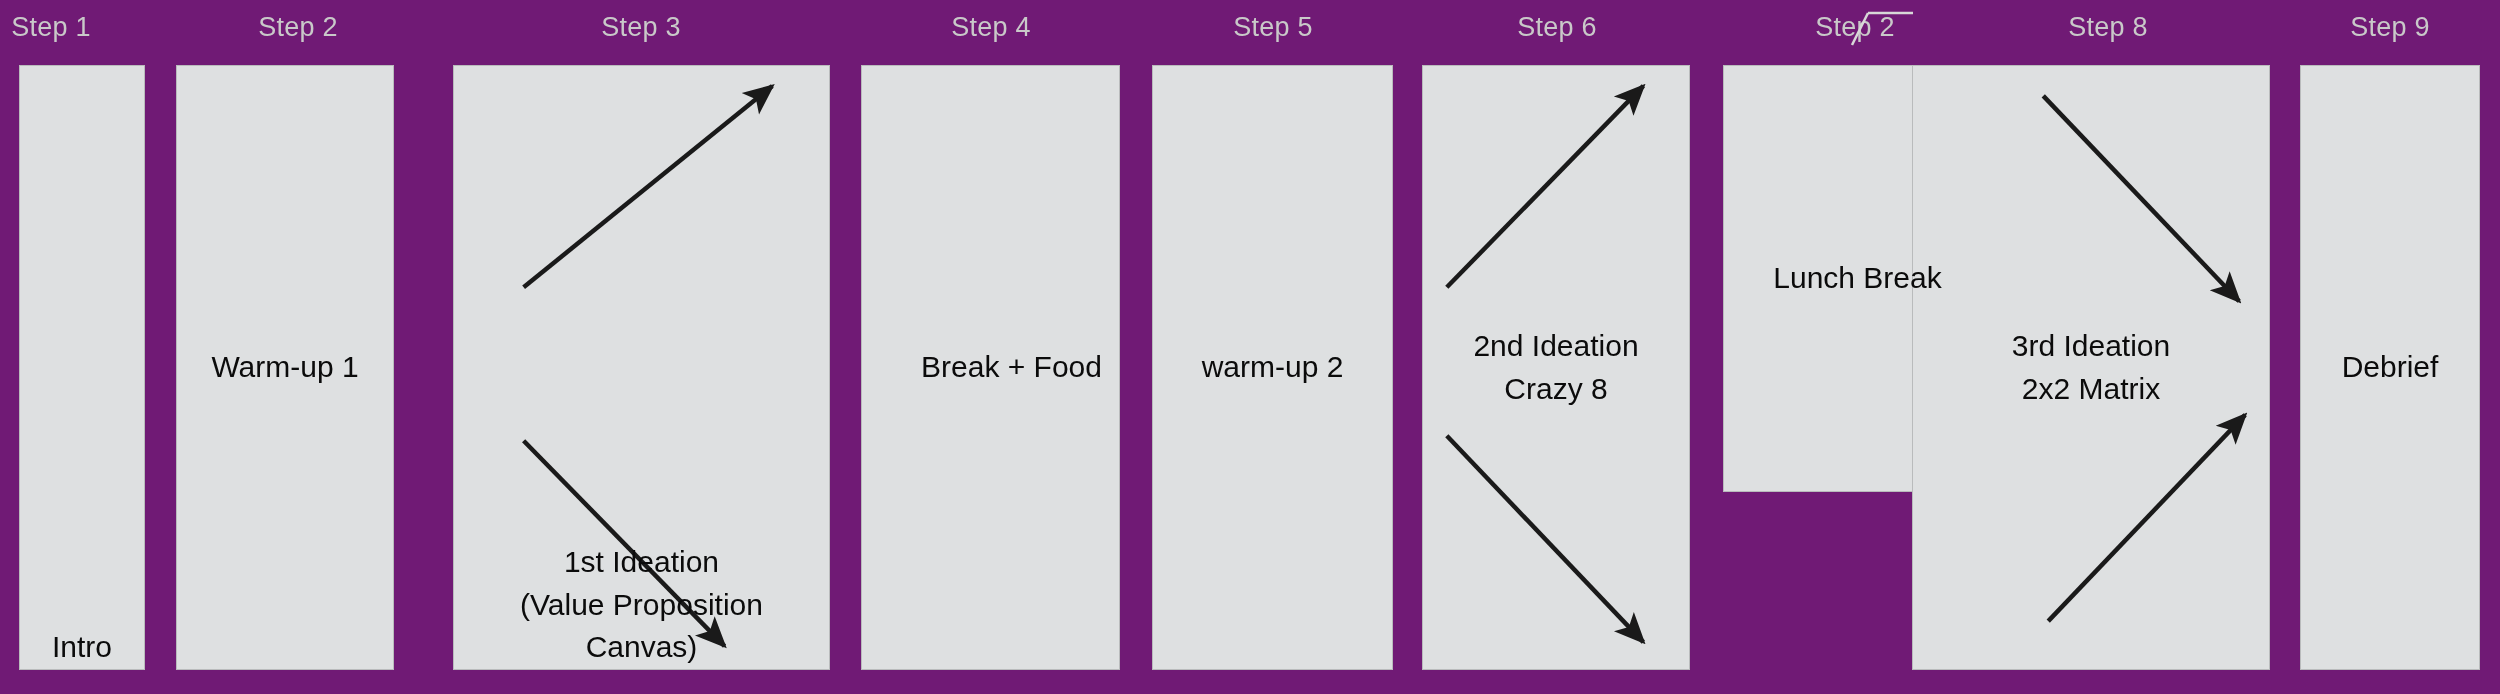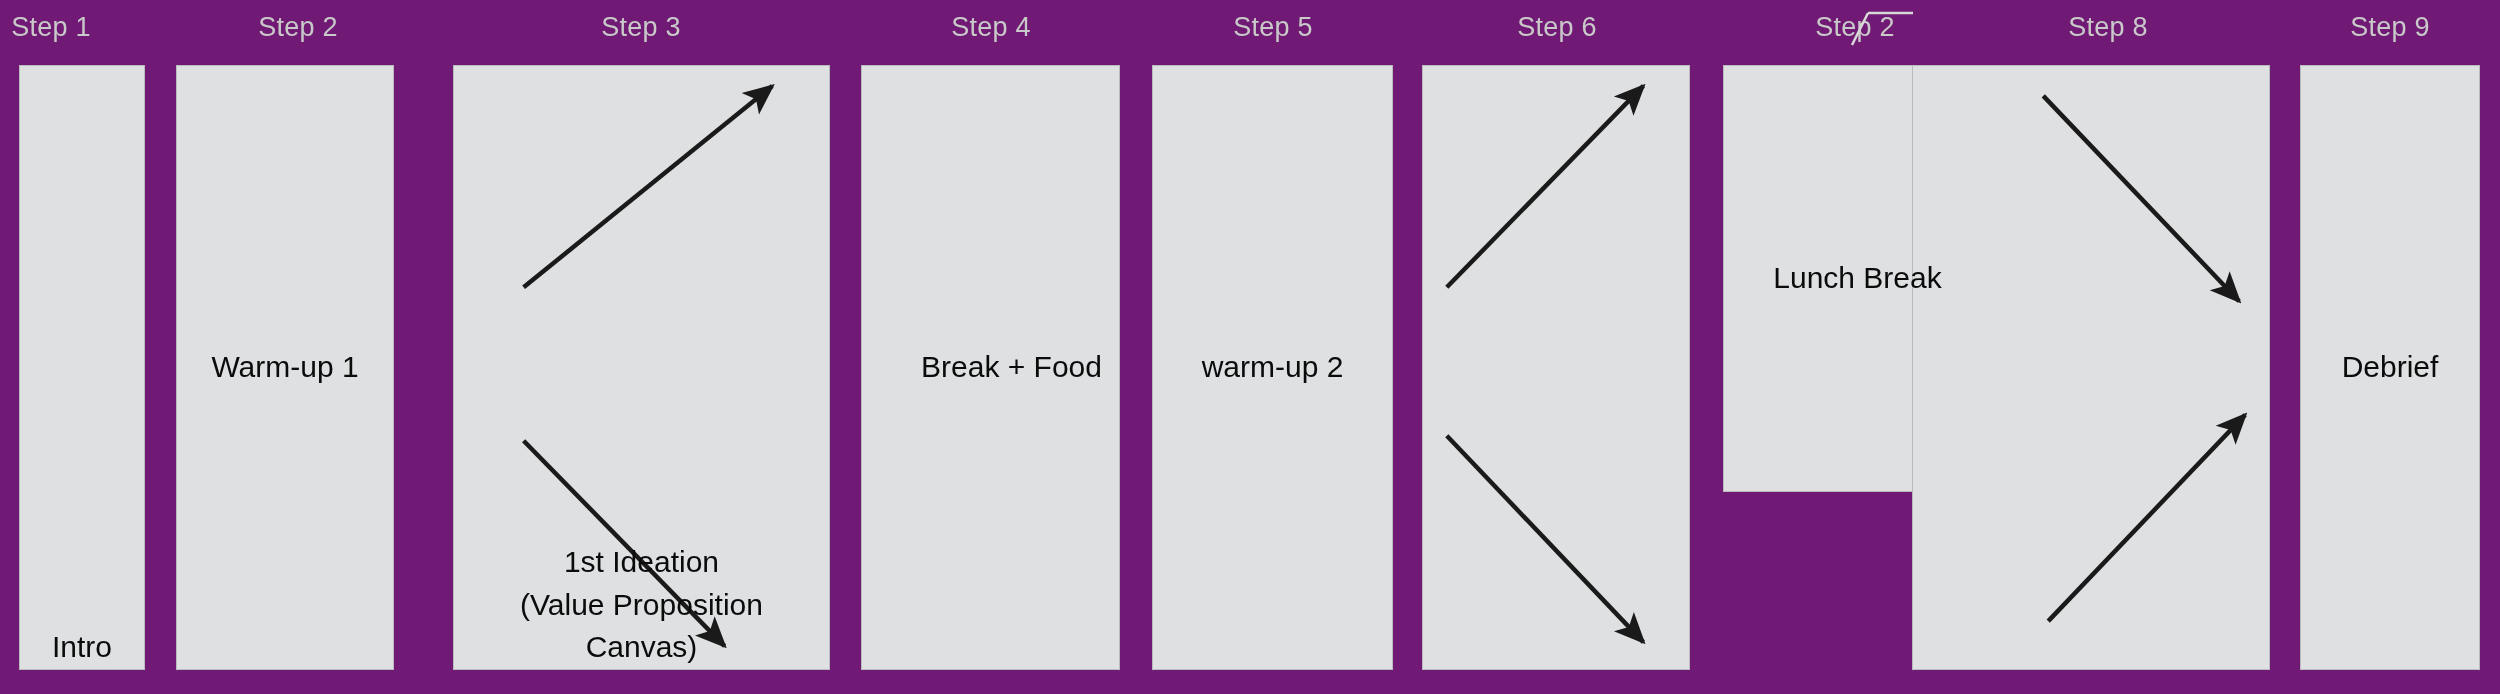--- a/index.html
+++ b/index.html
@@ -114,34 +114,38 @@
       <div class="card" style="left: 1422px; top: 65px; width: 268px; height: 605px;">
         <svg class="arrow-layer" viewBox="0 0 268 605" preserveAspectRatio="none">
           <defs>
             <marker id="head-5" viewBox="0 0 10 10" refX="9" refY="5" markerWidth="7" markerHeight="7" orient="auto-start-reverse" markerUnits="strokeWidth">
               <path d="M 0 0.6 L 10 5 L 0 9.4 L 2.3 5 Z" fill="#1a1a1a"></path>
             </marker>
           </defs>
           <line x1="24" y1="222" x2="222" y2="20" stroke="#1a1a1a" stroke-width="4.5" stroke-linecap="butt" marker-end="url(#head-5)"></line>
           <line x1="24" y1="371" x2="222" y2="578" stroke="#1a1a1a" stroke-width="4.5" stroke-linecap="butt" marker-end="url(#head-5)"></line>
         </svg>
+        <div class="card-text">2nd Ideation
+Crazy 8</div>
       </div>
       <div class="card" style="left: 1723px; top: 65px; width: 269px; height: 427px;">
         <div class="card-text">Lunch Break</div>
       </div>
       <div class="card" style="left: 1912px; top: 65px; width: 358px; height: 605px;">
         <svg class="arrow-layer" viewBox="0 0 358 605" preserveAspectRatio="none">
           <defs>
             <marker id="head-7" viewBox="0 0 10 10" refX="9" refY="5" markerWidth="7" markerHeight="7" orient="auto-start-reverse" markerUnits="strokeWidth">
               <path d="M 0 0.6 L 10 5 L 0 9.4 L 2.3 5 Z" fill="#1a1a1a"></path>
             </marker>
           </defs>
           <line x1="131" y1="30" x2="328" y2="236" stroke="#1a1a1a" stroke-width="4.5" stroke-linecap="butt" marker-end="url(#head-7)"></line>
           <line x1="136" y1="557" x2="334" y2="350" stroke="#1a1a1a" stroke-width="4.5" stroke-linecap="butt" marker-end="url(#head-7)"></line>
         </svg>
+        <div class="card-text">3rd Ideation
+2x2 Matrix</div>
       </div>
       <div class="card" style="left: 2300px; top: 65px; width: 180px; height: 605px; justify-content: center;">
         <div class="card-text">Debrief</div>
       </div>
     </div>
 
   <svg class="artifact-layer" viewBox="0 0 2500 694" preserveAspectRatio="none" aria-hidden="true">
     <g id="artifact-group" stroke="#d8d8d8" stroke-width="2.5" fill="none">
         <line x1="1852" y1="45" x2="1868" y2="13"></line>
         <line x1="1868" y1="13" x2="1913" y2="13"></line>

